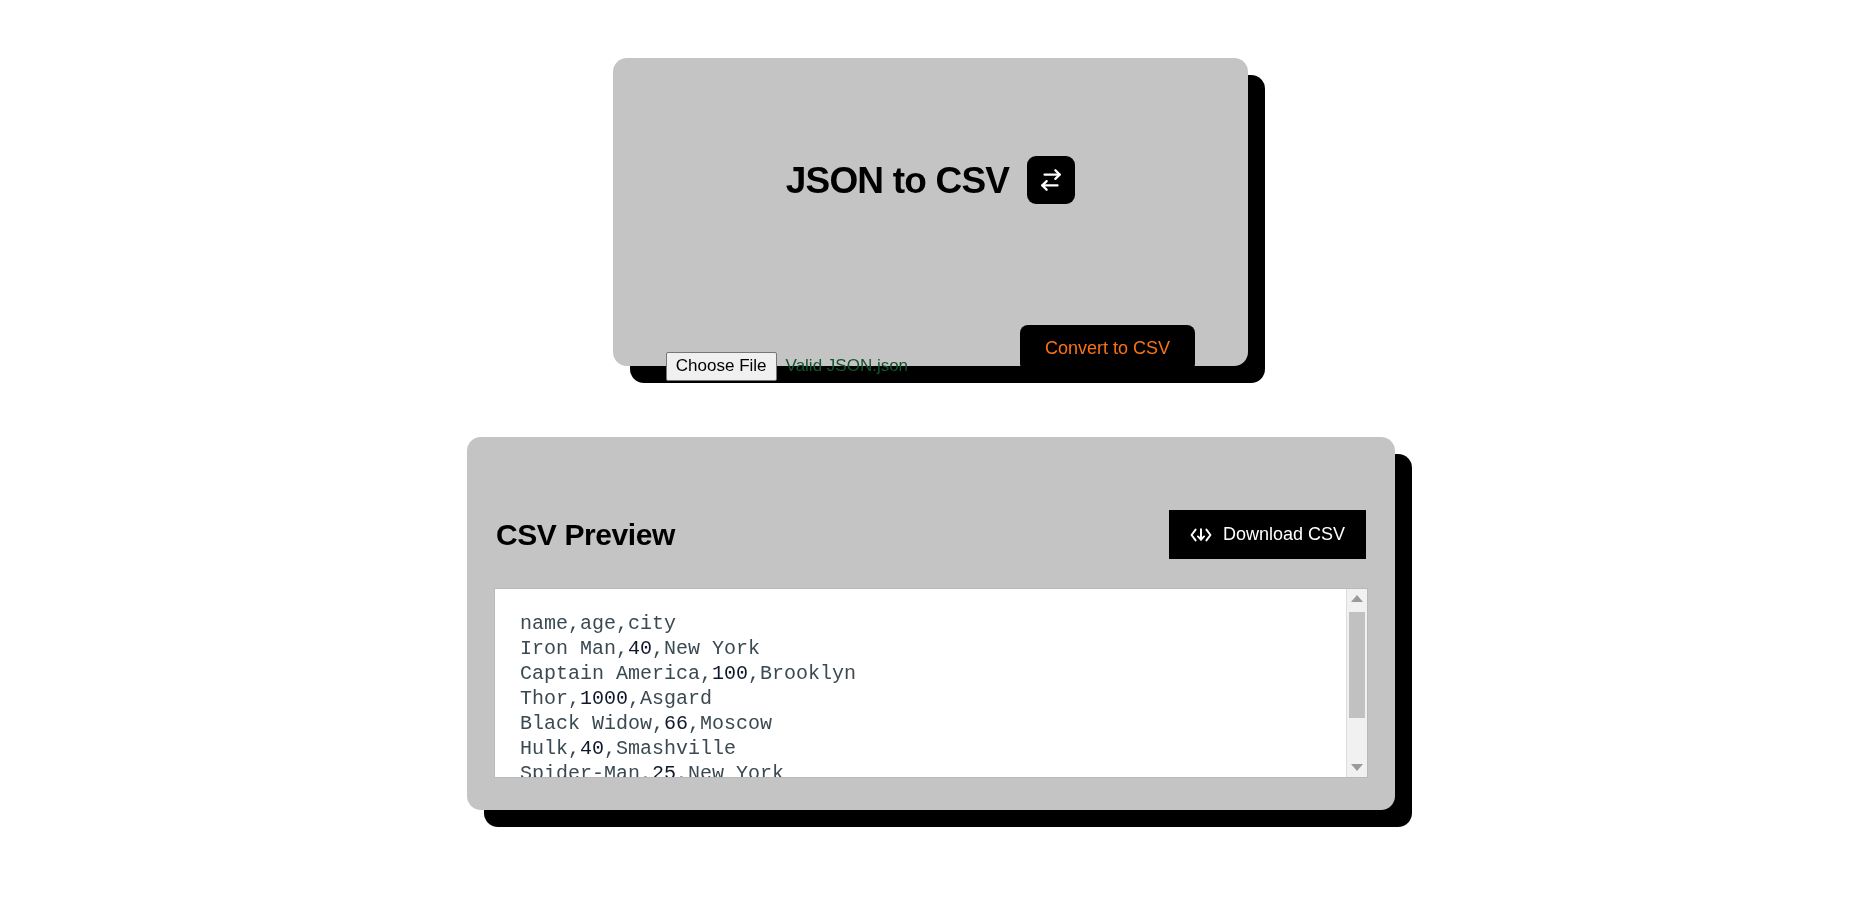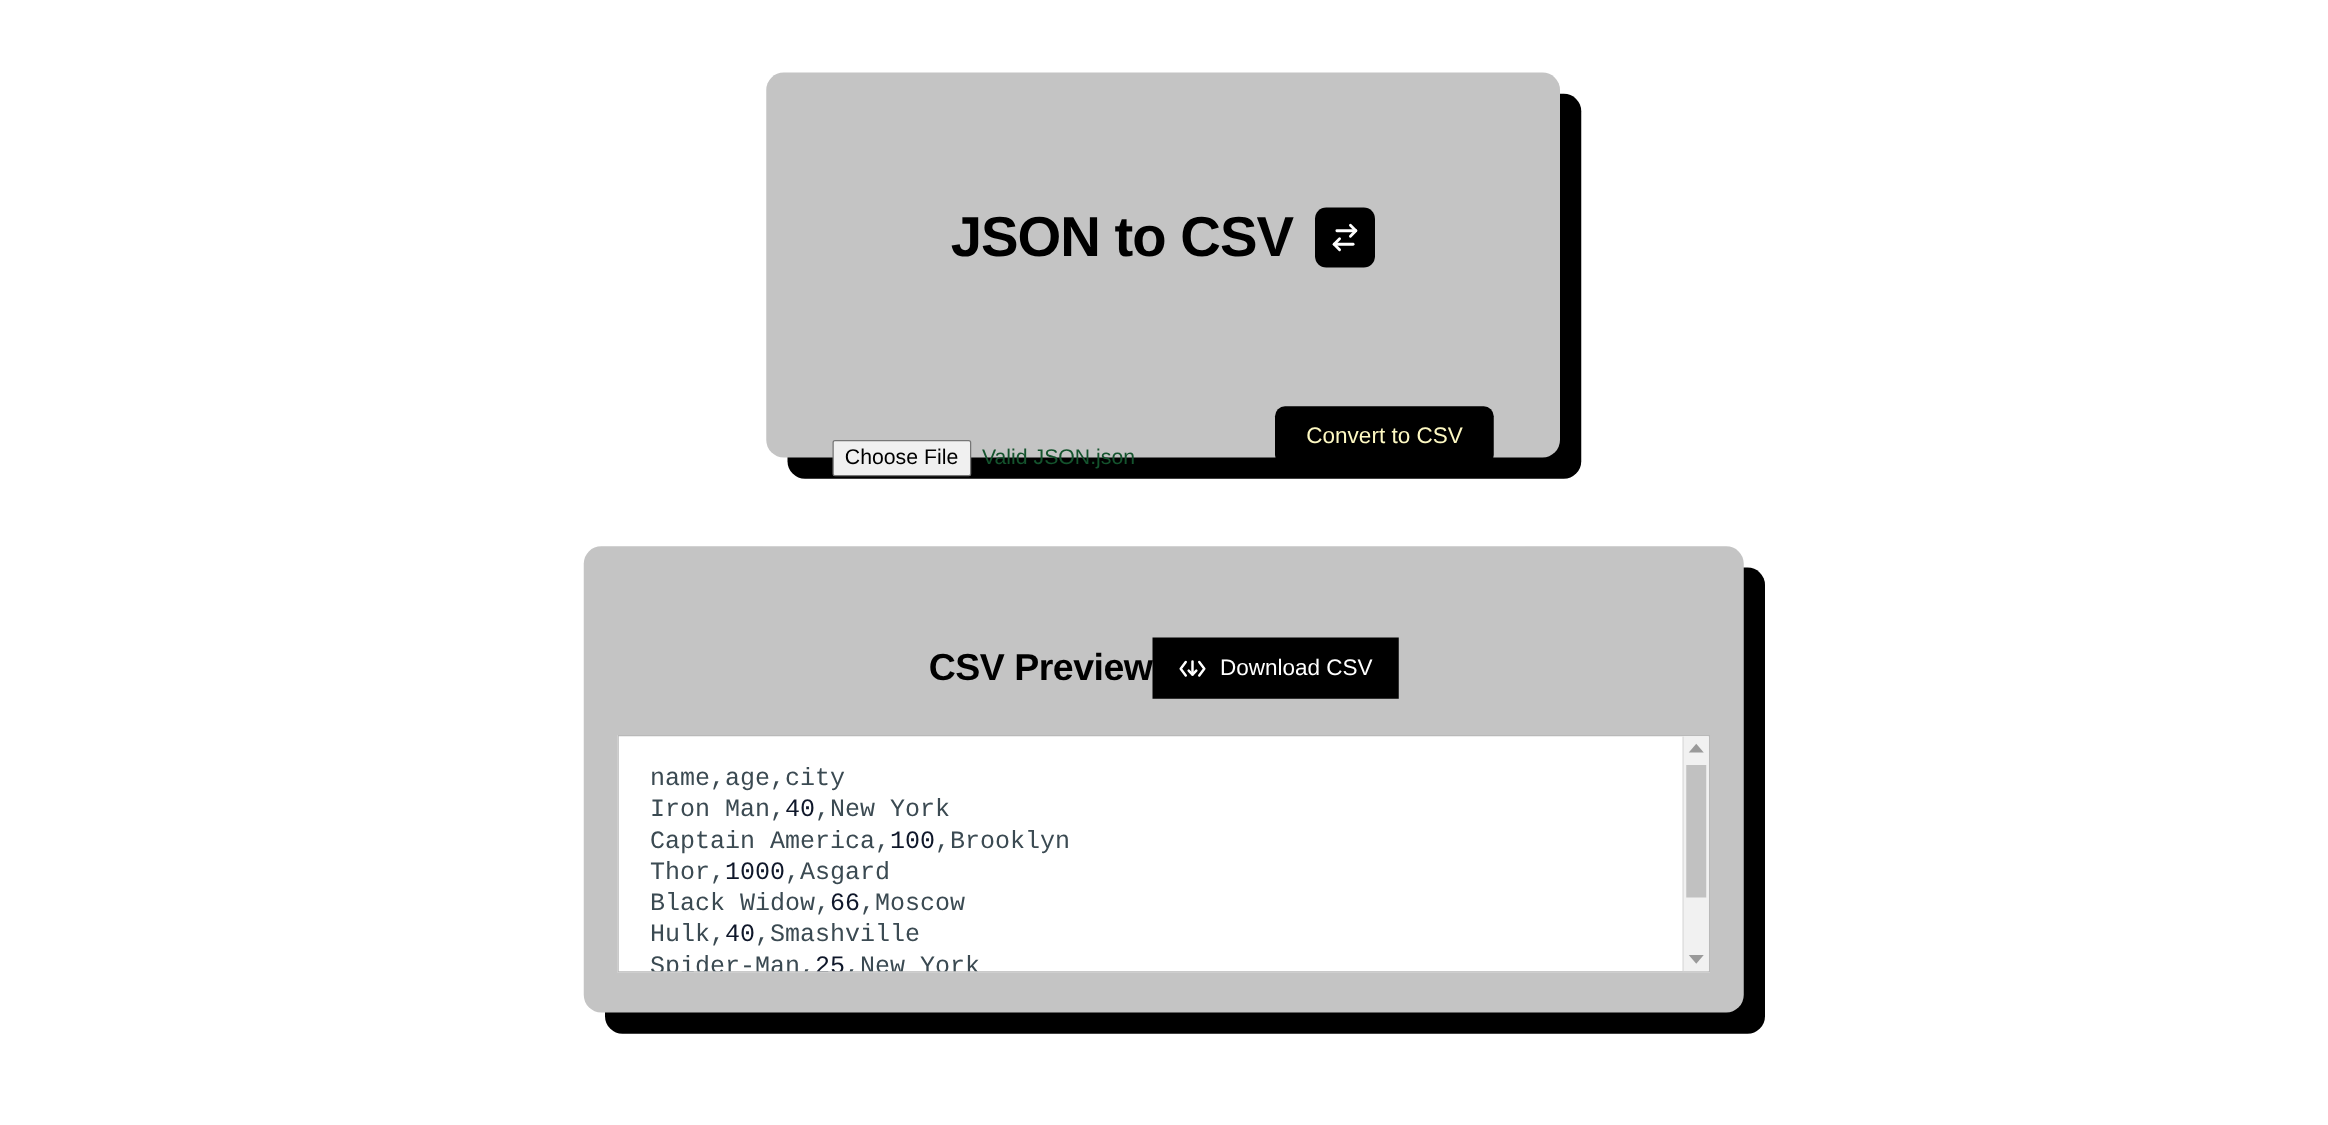--- a/index.html
+++ b/index.html
@@ -38,21 +38,21 @@
     left: 0;
     top: 79px;
     width: 100%;
     display: flex;
     align-items: center;
     justify-content: center;
     gap: 18px;
   }
 
   .app-title {
-    font-size: 45px;
+    font-size: 37px;
     font-weight: bold;
     color: #000000;
     letter-spacing: -0.8px;
     line-height: 1;
     white-space: nowrap;
   }
 
   .swap-badge {
     width: 48px;
     height: 48px;
@@ -97,21 +97,21 @@
   }
 
   .file-name {
     font-size: 17px;
     color: #14532d;
     white-space: nowrap;
   }
 
   .convert-btn {
     background: #000000;
-    color: #fef9c3;
+    color: #f97316;
     border: none;
     border-radius: 8px;
     padding: 0 25px;
     height: 47px;
     font-family: "Liberation Sans", sans-serif;
     font-size: 18px;
     font-weight: 500;
     cursor: pointer;
     white-space: nowrap;
   }
@@ -128,21 +128,21 @@
     box-shadow: 17px 17px 0 0 #000000;
   }
 
   .preview-header {
     position: absolute;
     left: 29px;
     right: 29px;
     top: 58px;
     display: flex;
     align-items: center;
-    justify-content: center;
+    justify-content: space-between;
   }
 
   .preview-title {
     font-size: 30px;
     font-weight: bold;
     color: #000000;
     letter-spacing: -0.4px;
     line-height: 1;
   }
 

